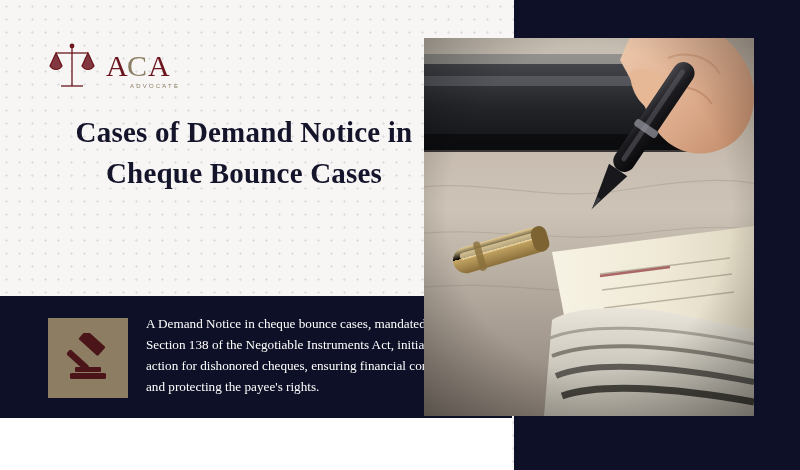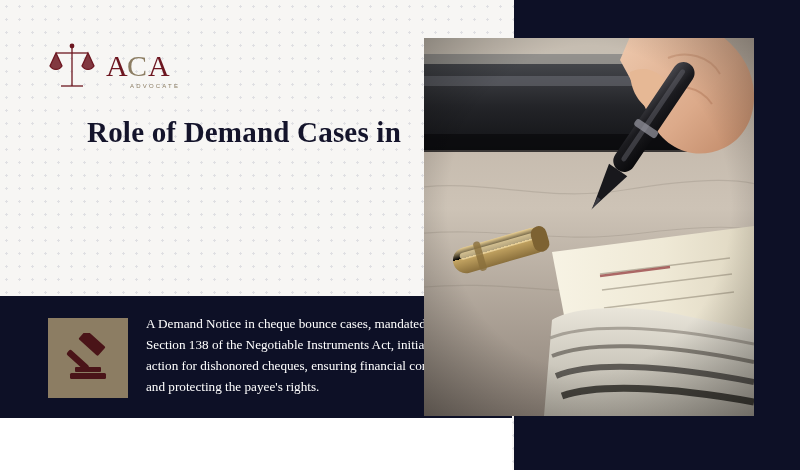--- a/index.html
+++ b/index.html
@@ -131,21 +131,22 @@
       <circle cx="24" cy="6" r="2.4" fill="#6d1620"></circle>
 
       <text x="58" y="36" font-family="Liberation Serif, serif" font-size="30" fill="#6d1620" letter-spacing="1">A</text>
       <text x="79" y="36" font-family="Liberation Serif, serif" font-size="30" fill="#8c7d63" letter-spacing="1">C</text>
       <text x="100" y="36" font-family="Liberation Serif, serif" font-size="30" fill="#6d1620" letter-spacing="1">A</text>
       <text x="82" y="48" font-family="Liberation Sans, sans-serif" font-size="6" fill="#8c7d63" letter-spacing="2.2">ADVOCATES</text>
     </svg>
   </div>
 
   <div class="headline">
-    <span class="l1">Role of Demand Cases in</span>
+    <span class="l1">Cases of Demand Notice in</span>
+    <span class="l2">Cheque Bounce Cases</span>
   </div>
 
   <div class="summary-icon">
     <svg width="54" height="50" viewBox="0 0 54 50" xmlns="http://www.w3.org/2000/svg">
       <g fill="#4a1418">
 
         <rect x="18" y="4" width="26" height="12" rx="1.5" transform="rotate(42 31 10)"></rect>
 
         <rect x="4" y="24" width="26" height="6.5" rx="2" transform="rotate(42 17 27)"></rect>
 

